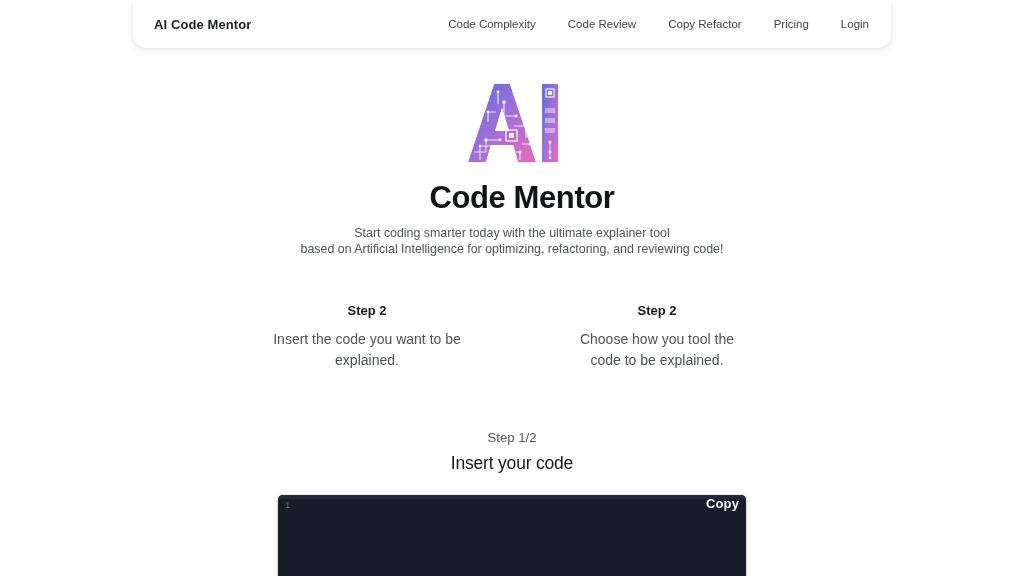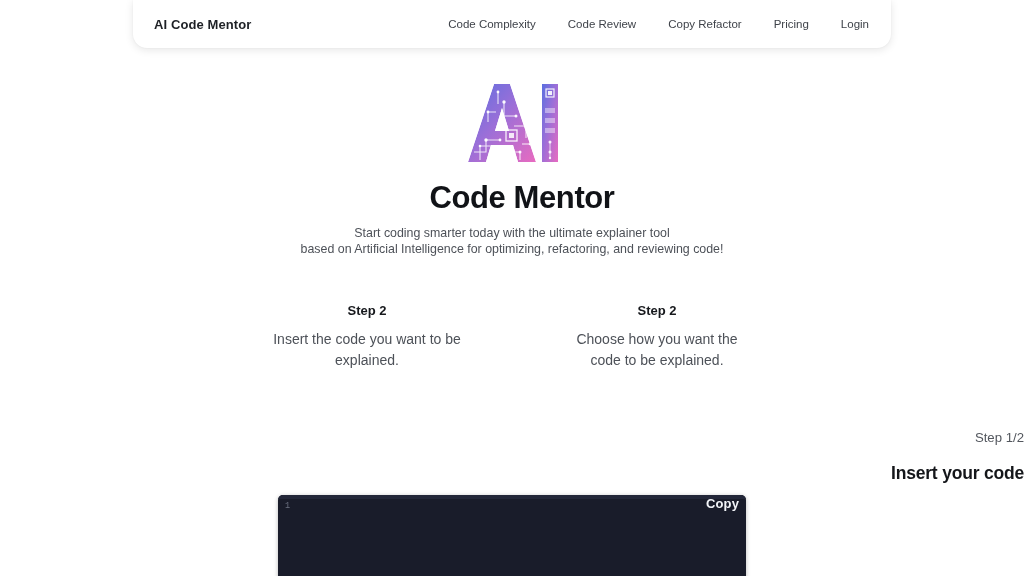--- a/index.html
+++ b/index.html
@@ -121,33 +121,33 @@
     color: #4d5158;
     line-height: 1.52;
   }
 
   
   .step-progress {
     position: absolute;
     top: 430px;
     left: 0;
     width: 1024px;
-    text-align: right;
+    text-align: center;
   }
 
   .step-counter {
     font-size: 13.2px;
     color: #53575e;
     line-height: 1.2;
   }
 
   .step-heading {
-    margin-top: 17px;
+    margin-top: 7px;
     font-size: 17.5px;
-    font-weight: bold;
+    font-weight: normal;
     color: #14161a;
     letter-spacing: -0.2px;
   }
 
   
   .editor {
     position: absolute;
     left: 278px;
     top: 495px;
     width: 468px;
@@ -297,21 +297,21 @@
     </p>
   </header>
 
   <section class="steps">
     <div class="step-card">
       <div class="step-title">Step 2</div>
       <div class="step-desc">Insert the code you want to be explained.</div>
     </div>
     <div class="step-card">
       <div class="step-title">Step 2</div>
-      <div class="step-desc">Choose how you want the code to be explained.</div>
+      <div class="step-desc">Choose how you tool the code to be explained.</div>
     </div>
   </section>
 
   <section class="step-progress">
     <div class="step-counter">Step 1/2</div>
     <div class="step-heading">Insert your code</div>
   </section>
 
   <section class="editor">
     <div class="editor-topstrip"></div>

